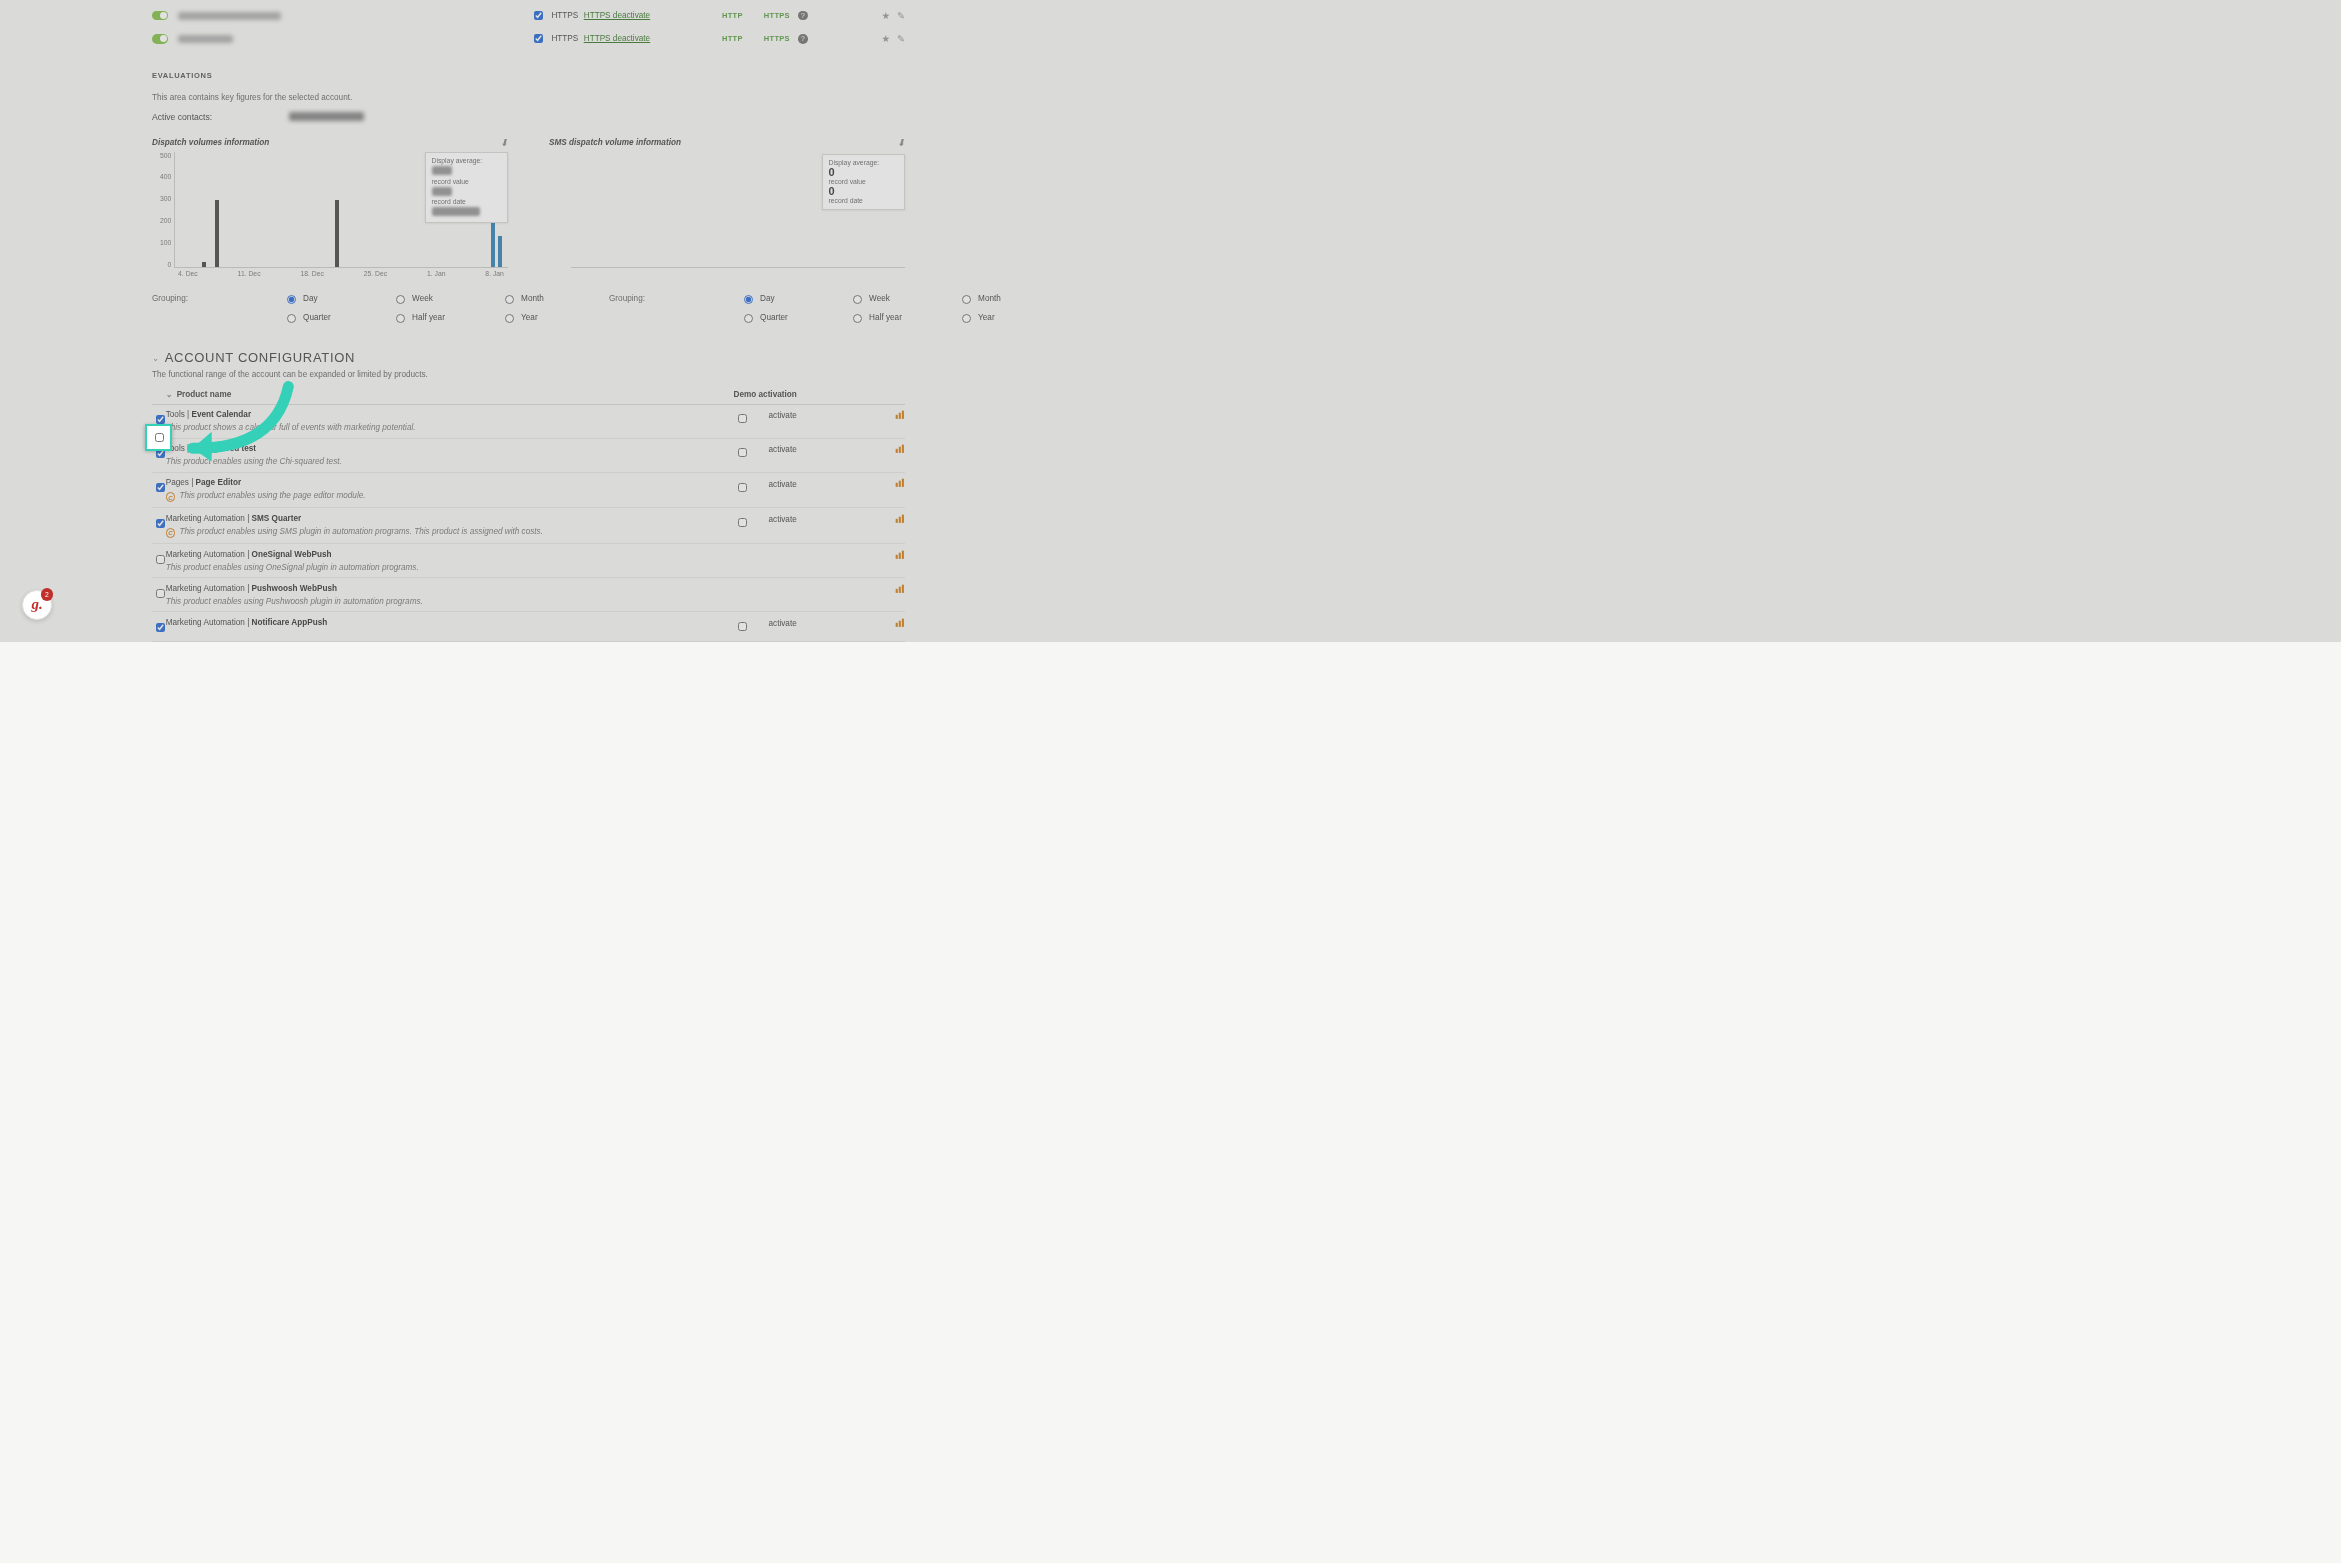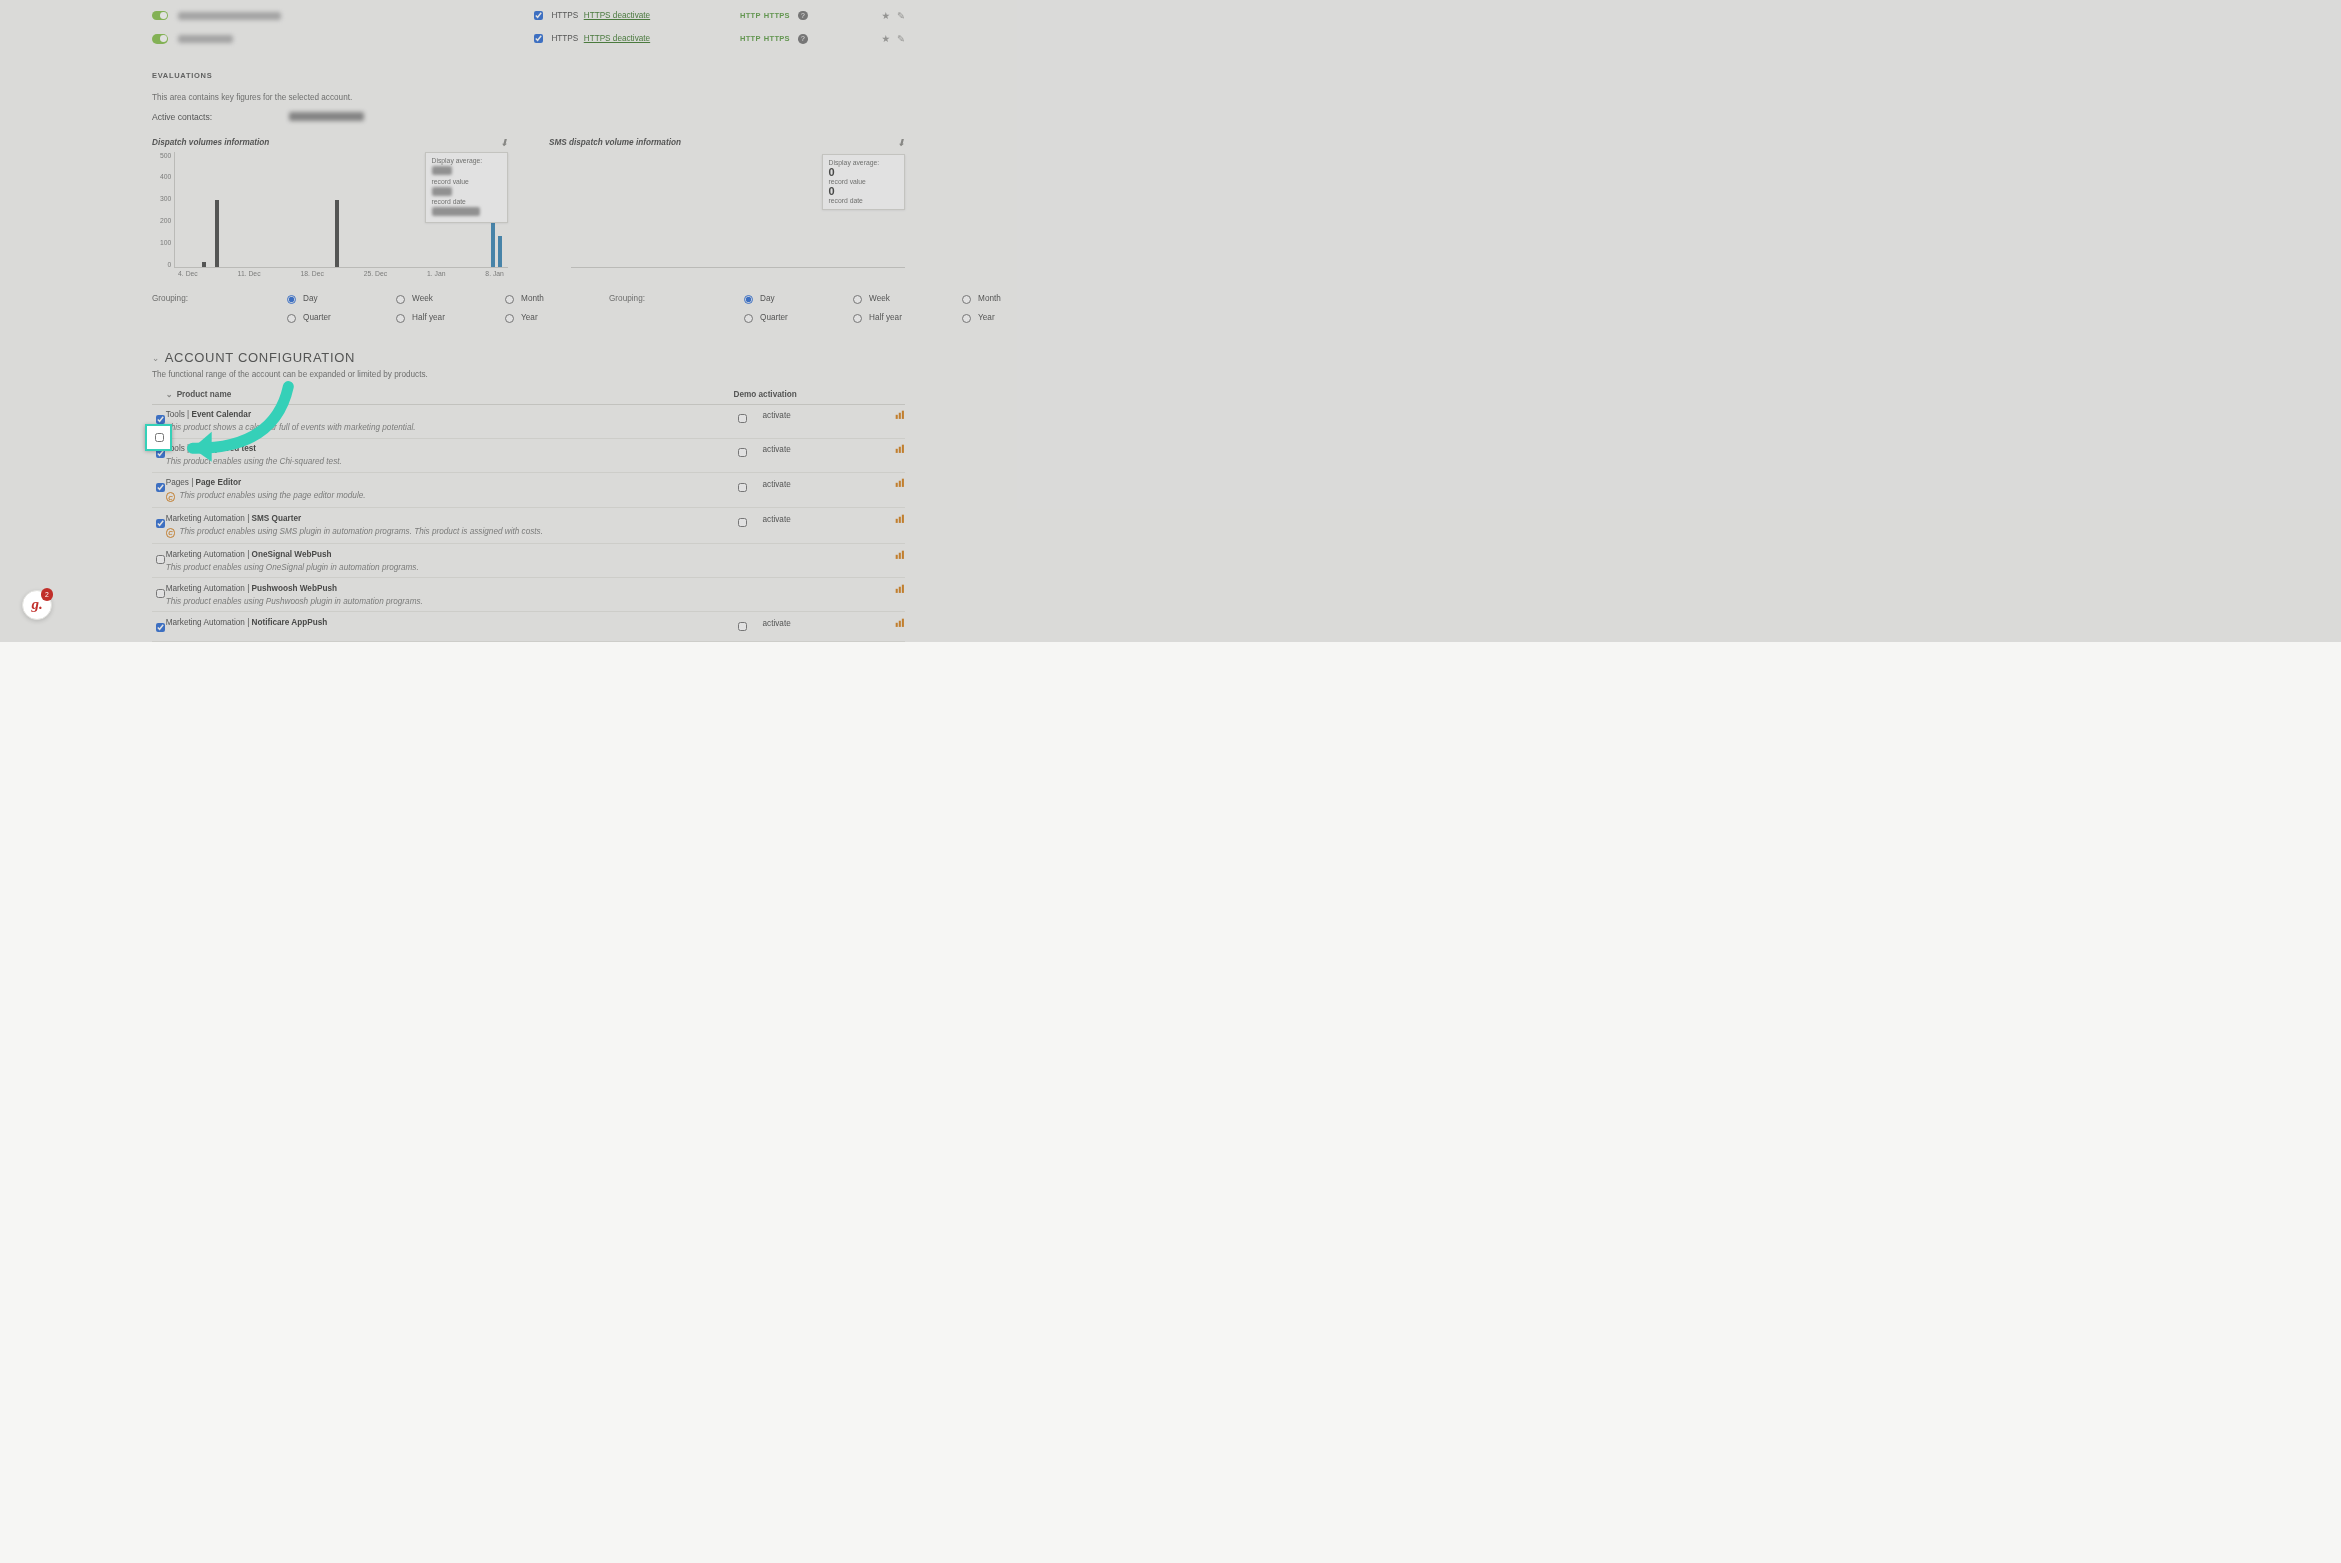--- a/index.html
+++ b/index.html
@@ -47,21 +47,21 @@
     display: inline-block;
     height: 8.2px;
     background: #b0b0b0; border-radius: 2.7px;
     filter: blur(2.1px);
     margin-right: auto;
   }
   .https-cell { display:flex; align-items:center; gap:5.5px; width:144px; }
   .https-cell input { }
   .https-label { color:#4b4c4b; font-size:8.2px; }
   .https-link { color:#3e7b2e; text-decoration: underline; font-size:8.2px; cursor:pointer; }
-  .proto-cell { display:flex; gap:3px; width:116px; justify-content:flex-end; }
+  .proto-cell { display:flex; gap:21px; width:116px; justify-content:flex-end; }
   .proto-chip { color:#5e9f46; font-weight:600; letter-spacing:0.3px; font-size:7.5px; }
   .help-icon {
     width:9.6px; height:9.6px; border-radius:50%;
     background:#777; color:#fff; font-size:6.8px; display:flex;
     align-items:center; justify-content:center; margin-left:8.2px;
   }
   .row-actions { margin-left:auto; display:flex; gap:6.8px; color:#9c9c99; }
   .row-actions span { font-size:9.6px; cursor:pointer; }
 
   
@@ -133,21 +133,21 @@
   .pr-left { width:13.7px; display:flex; align-items:flex-start; padding-top:2.1px; }
   .pr-main { flex:1; }
   .pr-cat { font-size:8.2px; color:#4b4c4b; }
   .pr-name { font-weight:700; color:#3b3c3a; }
   .pr-desc { font-size:8.2px; color:#7d7e7c; font-style:italic; margin-top:4.1px; }
   .cost-dot {
     display:inline-flex; width:9.6px; height:9.6px; border:1.4px solid #d6801a; border-radius:50%;
     color:#d6801a; align-items:center; justify-content:center; font-size:6.2px; font-weight:700;
     margin-right:4.1px; vertical-align:-1.4px;
   }
-  .pr-demo { width:151px; display:flex; align-items:flex-start; gap:13px; padding-top:1.4px; font-size:8.2px; }
+  .pr-demo { width:151px; display:flex; align-items:flex-start; gap:19px; padding-top:1.4px; font-size:8.2px; }
   .pr-icon { width:20.5px; text-align:right; color:#d6801a; font-size:9.6px; cursor:pointer; }
   .pr-icon.teal { color:#33b8aa; }
 
   
   .highlight-box {
     position:absolute; z-index:80;
     left:145px; top:424px; width:27px; height:27px;
     background:#fff; border:2.1px solid #35d0b8;
     display:flex; align-items:center; justify-content:center;
     box-shadow:0 1.4px 4.1px rgba(0,0,0,0.3);

